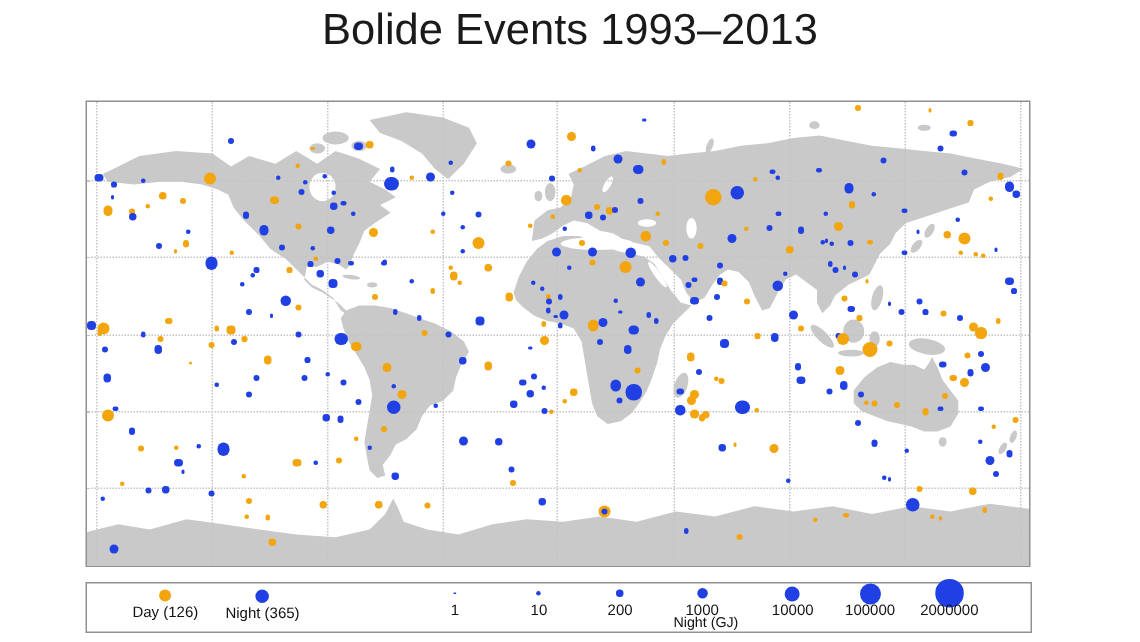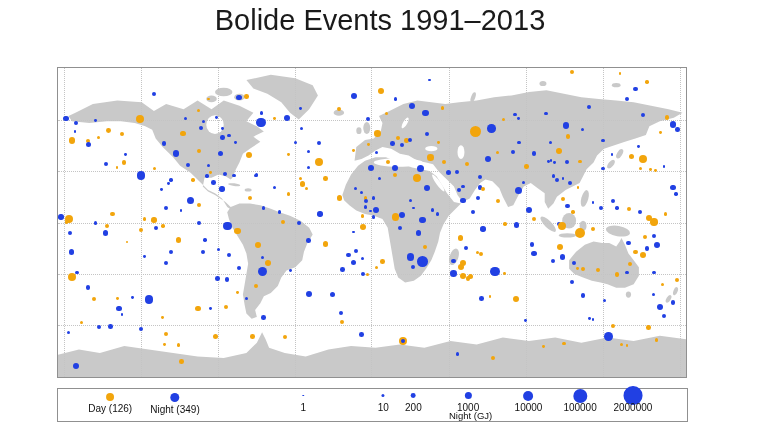--- a/index.html
+++ b/index.html
@@ -31,21 +31,21 @@
   .scale-dot-holder{height:13px;display:flex;align-items:center;justify-content:center;}
   .scale-dot{border-radius:50%;background:var(--night);display:block;}
   .scale-label{font-size:10px;color:#111;display:block;white-space:nowrap;}
   .energy-label{position:absolute;left:65.6%;top:21px;transform:translateX(-50%);
                 font-size:9.5px;color:#111;white-space:nowrap;}
 </style>
 </head>
 <body>
 
 <div class="titleblock">
-  <div class="title">Bolide Events 1991–2013</div>
+  <div class="title">Bolide Events 1993–2013</div>
 </div>
 
 <div class="map-panel">
   <div class="map-inner">
     <svg class="world-svg" viewBox="0 0 360 180" preserveAspectRatio="none" aria-hidden="true">
 
       <path class="land" d="M10,26 L20,21 L34,19 L48,20 L55,25 L62,21 L72,24 L80,19 L88,24 L95,19 L104,22 L112,26 L108,31 L114,34 L118,37 L112,40 L116,43 L110,47 L106,50 L104,55 L102,59 L100,64 L99,65 L96,63 L92,62 L88,64 L84,64 L83,69 L86,72 L90,74 L93,76 L96,78 L99,81 L100,83 L97,81 L94,76 L90,73 L86,71 L82,67 L76,61 L70,57 L66,52 L60,46 L56,41 L54,36 L50,34 L44,32 L36,31 L28,31 L18,32 L8,31 L6,28 Z"></path>
 
       <path class="land" d="M108,7 L122,4 L136,6 L146,10 L149,16 L144,24 L138,30 L133,26 L128,20 L120,15 L112,12 Z"></path>
       <ellipse class="land" cx="161" cy="26" rx="3" ry="1.8"></ellipse>
@@ -472,30 +472,30 @@
   </div>
 </div>
 
 <div class="legend-panel">
   <div class="leg-item" style="left:8.3%;top:4px;">
     <span class="leg-dot day" style="width:8px;height:8px;"></span>
     <span class="leg-label">Day (126)</span>
   </div>
   <div class="leg-item" style="left:18.6%;top:4px;">
     <span class="leg-dot night" style="width:9px;height:9px;"></span>
-    <span class="leg-label">Night (349)</span>
+    <span class="leg-label">Night (365)</span>
   </div>
   <div id="energy-scale">
       <div class="scale-item" style="left: 39%;">
         <span class="scale-dot-holder">
           <span class="scale-dot" style="height: 1.6px; width: 1.6px;"></span>
         </span>
         <span class="scale-label">1</span>
       </div>
-      <div class="scale-item" style="left: 47.9%; margin-left: 24px;">
+      <div class="scale-item" style="left: 47.9%;">
         <span class="scale-dot-holder">
           <span class="scale-dot" style="height: 3.2px; width: 3.2px;"></span>
         </span>
         <span class="scale-label">10</span>
       </div>
       <div class="scale-item" style="left: 56.5%;">
         <span class="scale-dot-holder">
           <span class="scale-dot" style="height: 4.8px; width: 4.8px;"></span>
         </span>
         <span class="scale-label">200</span>

